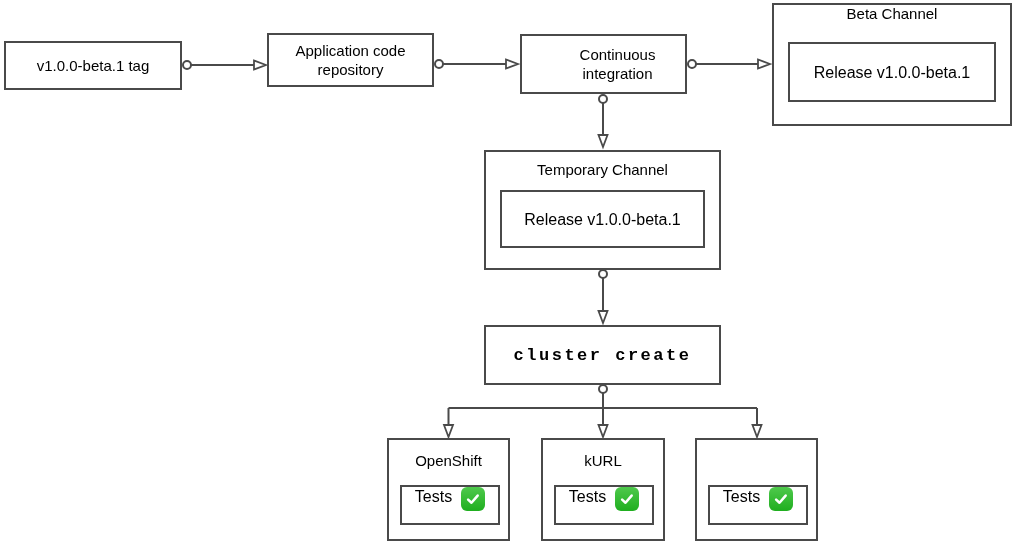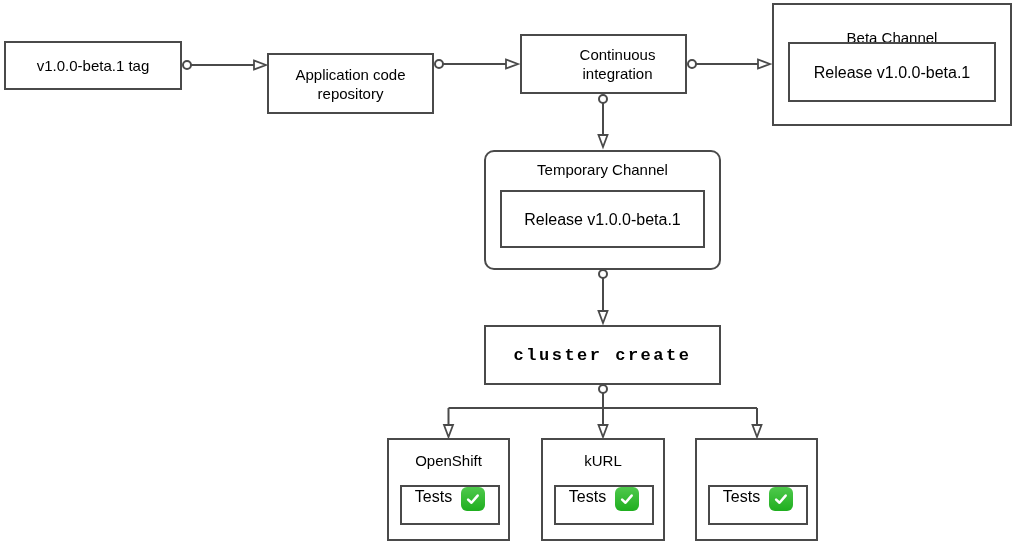--- a/index.html
+++ b/index.html
@@ -35,41 +35,41 @@
   .node {
     position: absolute;
     background: var(--background);
     border: 2px solid var(--border);
   }
   .flex-center { display: flex; align-items: center; justify-content: center; text-align: center; }
   .node-label { font-size: 15px; line-height: 19px; color: var(--text); }
 
   .container-title {
     text-align: center;
-    padding-top: 24px;
+    padding-top: 0;
     font-size: 15px;
     color: var(--text);
   }
 
   
   #node-tag     { left: 4px;   top: 41px;  width: 178px; height: 49px; }
-  #node-repo    { left: 267px; top: 33px;  width: 167px; height: 61px; margin-top: 20px; }
+  #node-repo    { left: 267px; top: 33px;  width: 167px; height: 54px; }
   #node-ci      { left: 520px; top: 34px;  width: 167px; height: 60px; padding-left: 28px; }
   #node-cluster { left: 484px; top: 325px; width: 237px; height: 60px; }
   #node-cluster .node-label {
     font-family: "Liberation Mono", monospace;
     font-weight: bold;
     font-size: 17px;
     letter-spacing: 2.5px;
   }
 
   
   #node-beta { left: 772px; top: 3px;   width: 240px; height: 123px; }
   #node-beta .inner { left: 14px; top: 37px; width: 208px; height: 60px; }
-  #node-temp { left: 484px; top: 150px; width: 237px; height: 120px; border-radius: 10px; }
+  #node-temp { left: 484px; top: 150px; width: 237px; height: 120px; }
   #node-temp .inner { left: 14px; top: 38px; width: 205px; height: 58px; }
   #node-temp .container-title { padding-top: 9px; }
   .release-box .node-label { font-size: 16px; }
 
   
   .cluster-box { width: 123px; height: 103px; }
   #node-openshift { left: 387px; top: 438px; }
   #node-kurl      { left: 541px; top: 438px; width: 124px; }
   #node-eks       { left: 695px; top: 438px; }
   .cluster-box .container-title { padding-top: 12px; }

